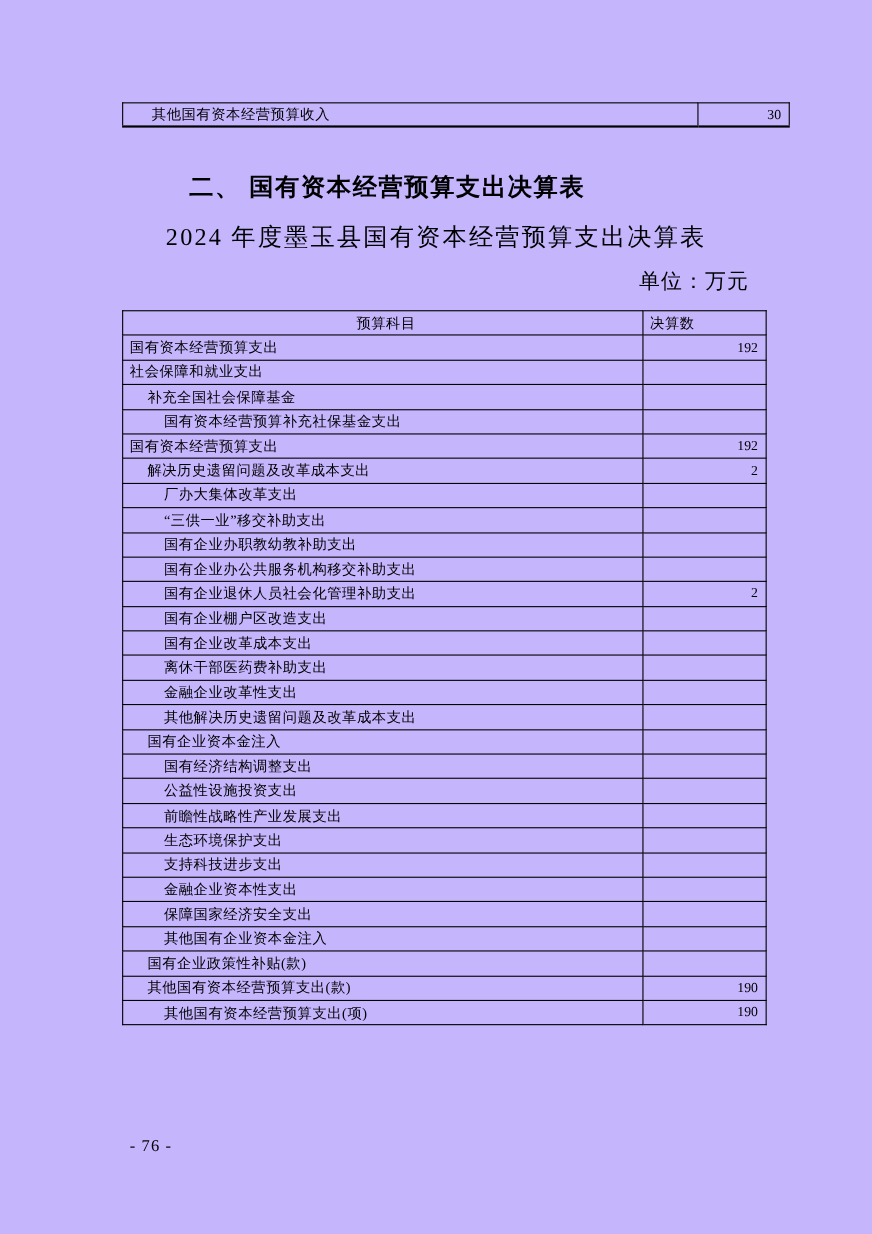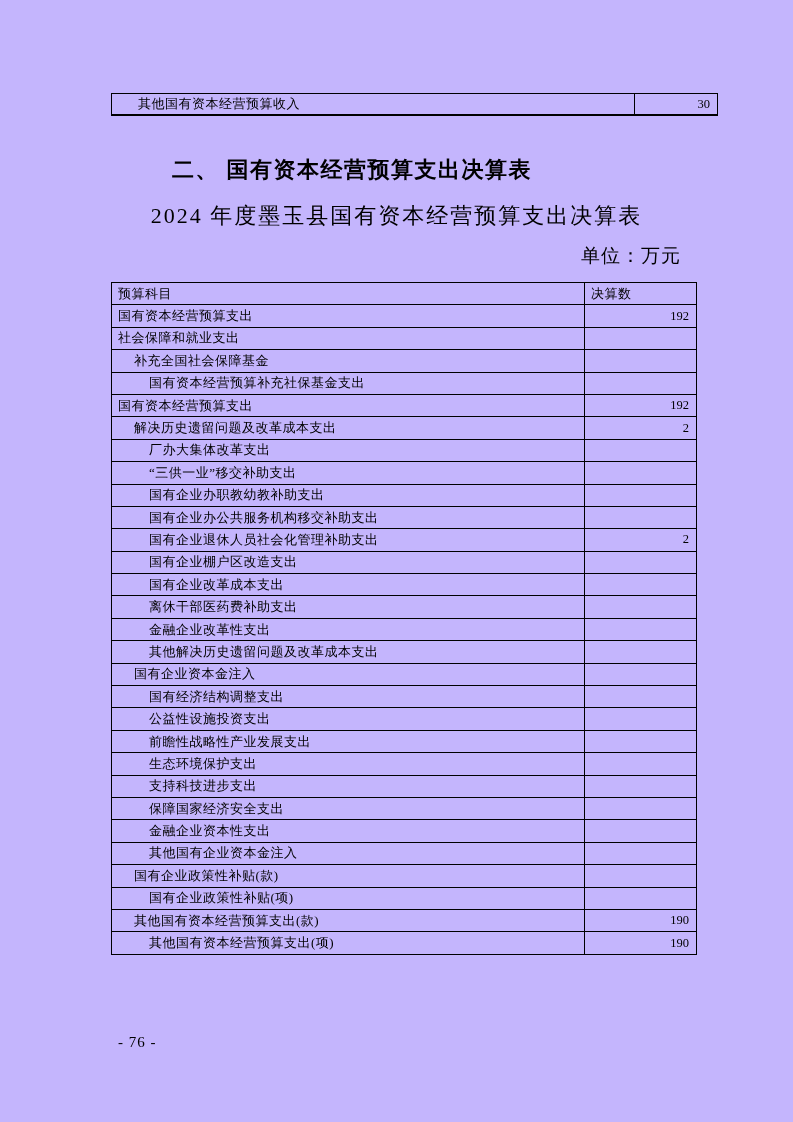--- a/index.html
+++ b/index.html
@@ -90,21 +90,21 @@
     height: 21.4px;
     font-size: 13px;
     font-weight: normal;
     letter-spacing: 0.5px;
     vertical-align: middle;
     padding: 0;
     overflow: hidden;
     white-space: nowrap;
     text-align: left;
   }
-  .main-table .subject-col { width: 466px; }
+  .main-table .subject-col { width: 466px; text-align: center; }
   .main-table .amount-col  { width: 105px; }
   .main-table th { padding-left: 6px; }
   .main-table td.label-cell.indent-0 { padding-left: 6px; }
   .main-table td.label-cell.indent-1 { padding-left: 22px; }
   .main-table td.label-cell.indent-2 { padding-left: 37px; margin-top: 16px; }
   .main-table td.value-cell {
     text-align: right;
     padding-right: 7px;
     font-size: 12.5px;
     letter-spacing: 0;
@@ -229,37 +229,33 @@
         </tr>
         <tr>
           <td class="label-cell indent-2">生态环境保护支出</td>
           <td class="value-cell"></td>
         </tr>
         <tr>
           <td class="label-cell indent-2">支持科技进步支出</td>
           <td class="value-cell"></td>
         </tr>
         <tr>
+          <td class="label-cell indent-2">金融企业资本性支出</td>
+          <td class="value-cell"></td>
+        </tr>
+        <tr>
           <td class="label-cell indent-2">保障国家经济安全支出</td>
           <td class="value-cell"></td>
         </tr>
         <tr>
-          <td class="label-cell indent-2">金融企业资本性支出</td>
-          <td class="value-cell"></td>
-        </tr>
-        <tr>
           <td class="label-cell indent-2">其他国有企业资本金注入</td>
           <td class="value-cell"></td>
         </tr>
         <tr>
           <td class="label-cell indent-1">国有企业政策性补贴(款)</td>
-          <td class="value-cell"></td>
-        </tr>
-        <tr>
-          <td class="label-cell indent-2">国有企业政策性补贴(项)</td>
           <td class="value-cell"></td>
         </tr>
         <tr>
           <td class="label-cell indent-1">其他国有资本经营预算支出(款)</td>
           <td class="value-cell">190</td>
         </tr>
         <tr>
           <td class="label-cell indent-2">其他国有资本经营预算支出(项)</td>
           <td class="value-cell">190</td>
         </tr>

